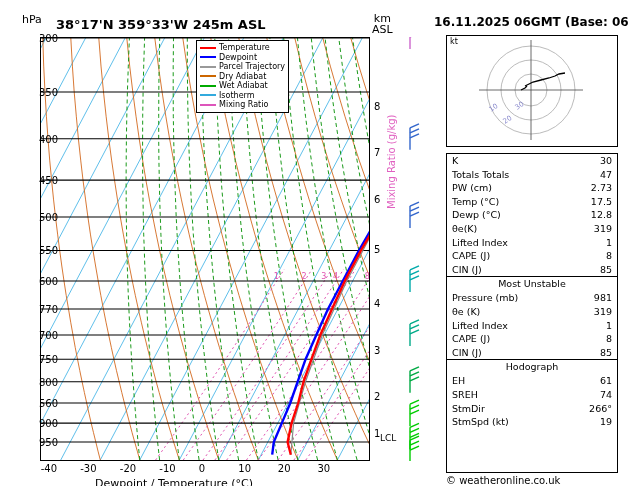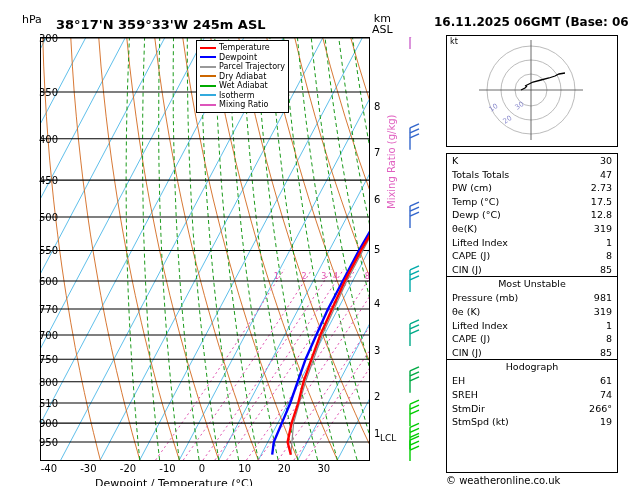--- a/index.html
+++ b/index.html
@@ -266,21 +266,21 @@
       <div class="ytick" style="top: 325.983px;">
         <span>700</span>
       </div>
       <div class="ytick" style="top: 350.166px; text-align: right;">
         <span>750</span>
       </div>
       <div class="ytick" style="top: 372.787px;">
         <span>800</span>
       </div>
       <div class="ytick" style="top: 394.036px;">
-        <span>510</span>
+        <span>560</span>
       </div>
       <div class="ytick" style="top: 414.07px;">
         <span>900</span>
       </div>
       <div class="ytick" style="top: 433.021px;">
         <span>950</span>
       </div>
       <div class="kmtick" style="top: 97px;">
         <span>8</span>
       </div>

